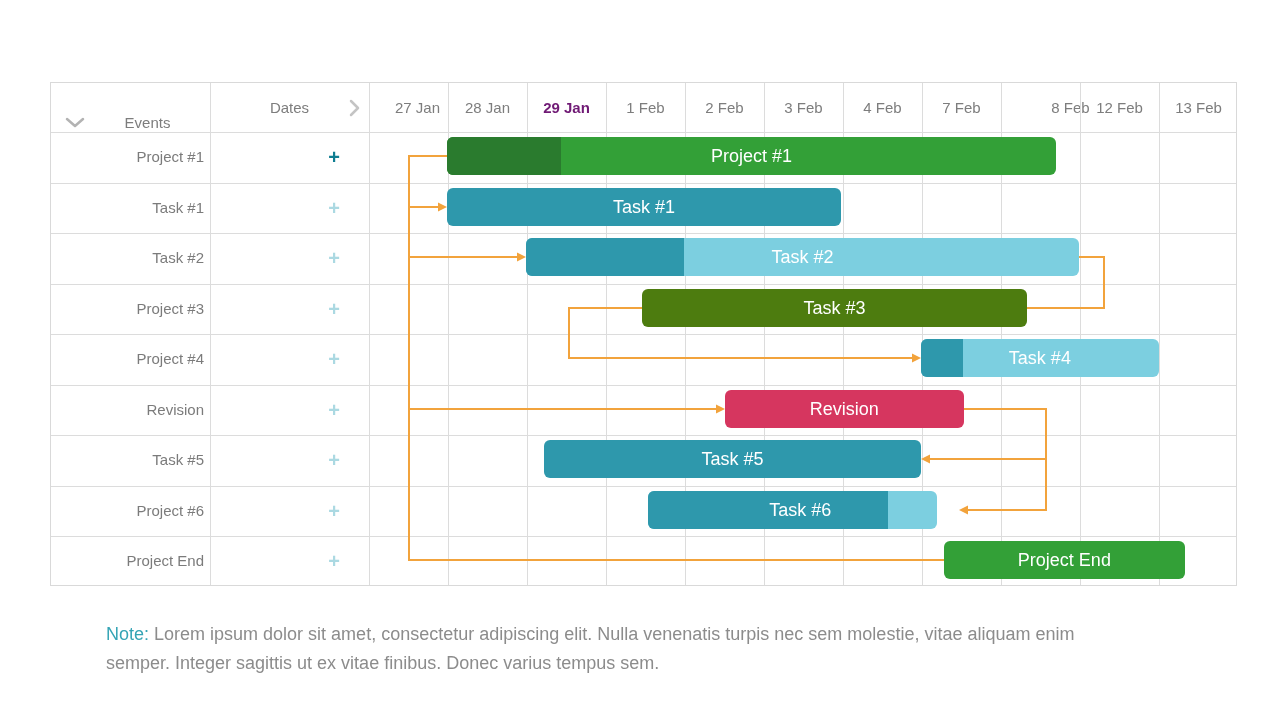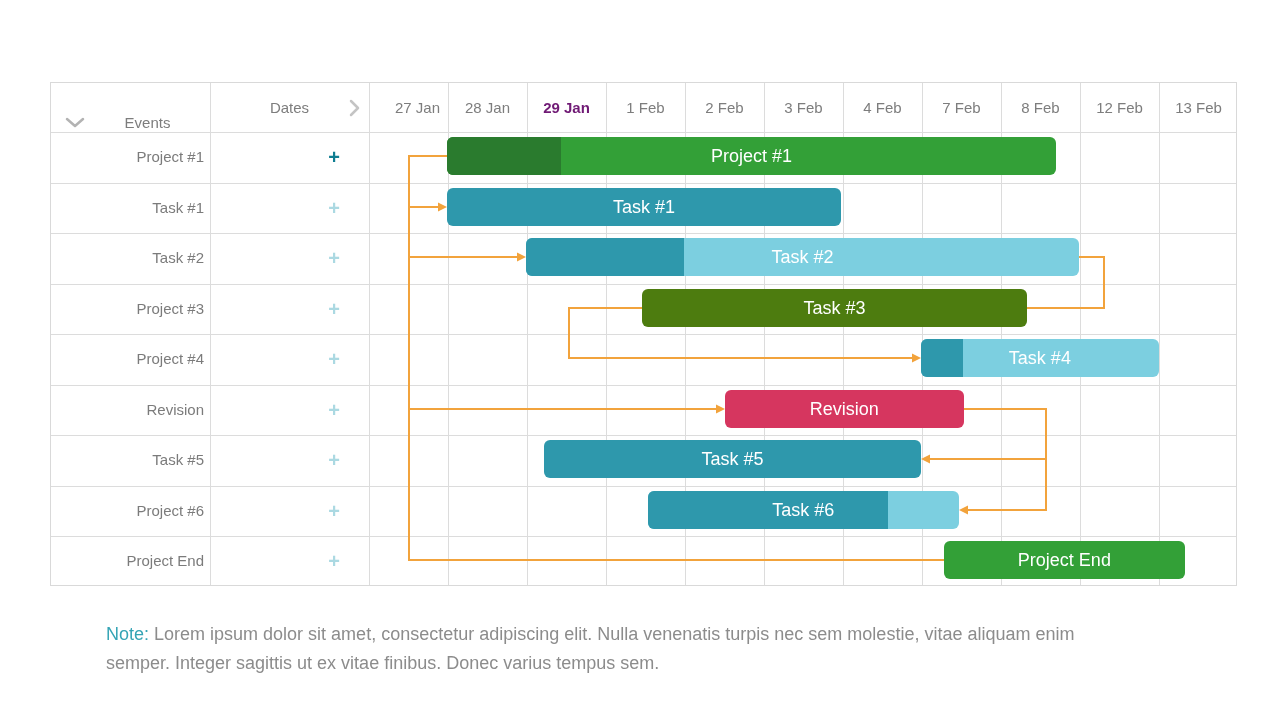--- a/index.html
+++ b/index.html
@@ -84,21 +84,21 @@
     </div>
     <div id="dateCells">
         <div class="date-cell" style="left: 318px; width: 79px; color: rgb(125, 125, 125); padding-left: 9px;">27 Jan</div>
         <div class="date-cell" style="left: 397px; width: 79px; color: rgb(125, 125, 125);">28 Jan</div>
         <div class="date-cell" style="left: 476px; width: 79px; color: #701a75; font-weight: bold;">29 Jan</div>
         <div class="date-cell" style="left: 555px; width: 79px; color: rgb(125, 125, 125);">1 Feb</div>
         <div class="date-cell" style="left: 634px; width: 79px; color: rgb(125, 125, 125);">2 Feb</div>
         <div class="date-cell" style="left: 713px; width: 79px; color: rgb(125, 125, 125);">3 Feb</div>
         <div class="date-cell" style="left: 792px; width: 79px; color: rgb(125, 125, 125);">4 Feb</div>
         <div class="date-cell" style="left: 871px; width: 79px; color: rgb(125, 125, 125);">7 Feb</div>
-        <div class="date-cell" style="left: 950px; width: 79px; color: rgb(125, 125, 125);">8 Feb</div>
+        <div class="date-cell" style="left: 980px; width: 79px; color: rgb(125, 125, 125);">8 Feb</div>
         <div class="date-cell" style="left: 1029px; width: 79px; color: rgb(125, 125, 125);">12 Feb</div>
         <div class="date-cell" style="left: 1108px; width: 79px; color: rgb(125, 125, 125);">13 Feb</div>
       </div>
     <div id="bodyRows">
         <div class="event-label" style="top: 49px; line-height: 50.5px; height: 50.5px; color: rgb(123, 123, 123);">Project #1</div>
         <div class="plus-cell" style="top: 49px; line-height: 50.5px; height: 50.5px; color: rgb(14, 125, 145);">+</div>
         <div class="event-label" style="top: 99.5px; line-height: 50.5px; height: 50.5px; color: rgb(123, 123, 123);">Task #1</div>
         <div class="plus-cell" style="top: 99.5px; line-height: 50.5px; height: 50.5px; color: rgb(171, 217, 226);">+</div>
         <div class="event-label" style="top: 150px; line-height: 50.5px; height: 50.5px; color: rgb(123, 123, 123);">Task #2</div>
         <div class="plus-cell" style="top: 150px; line-height: 50.5px; height: 50.5px; color: rgb(171, 217, 226);">+</div>
@@ -192,21 +192,21 @@
       <div class="bar" style="left: 921px; top: 339.25px; width: 237.79px; background: rgb(124, 207, 224);">
         <div class="bar-progress" style="width: 41.87px; background: rgb(46, 152, 172);"></div>
         <span class="bar-label">Task #4</span>
       </div>
       <div class="bar" style="left: 725.08px; top: 389.75px; width: 238.58px; background: rgb(214, 54, 95);">
         <span class="bar-label">Revision</span>
       </div>
       <div class="bar" style="left: 544.17px; top: 440.25px; width: 376.83px; background: rgb(46, 152, 172);">
         <span class="bar-label">Task #5</span>
       </div>
-      <div class="bar" style="left: 647.66px; top: 490.75px; width: 311px; background: rgb(124, 207, 224);">
+      <div class="bar" style="left: 647.66px; top: 490.75px; width: 273px; background: rgb(124, 207, 224); padding-left: 16px;">
         <div class="bar-progress" style="width: 240.16px; background: rgb(46, 152, 172);"></div>
         <span class="bar-label">Task #6</span>
       </div>
       <div class="bar" style="left: 943.91px; top: 541.25px; width: 240.95px; background: rgb(51, 160, 55);">
         <span class="bar-label">Project End</span>
       </div>
     </div>
 
   <p class="note" style="color: rgb(140, 140, 140);">
     <span class="note-label" style="color: rgb(53, 164, 181);">Note:</span>

